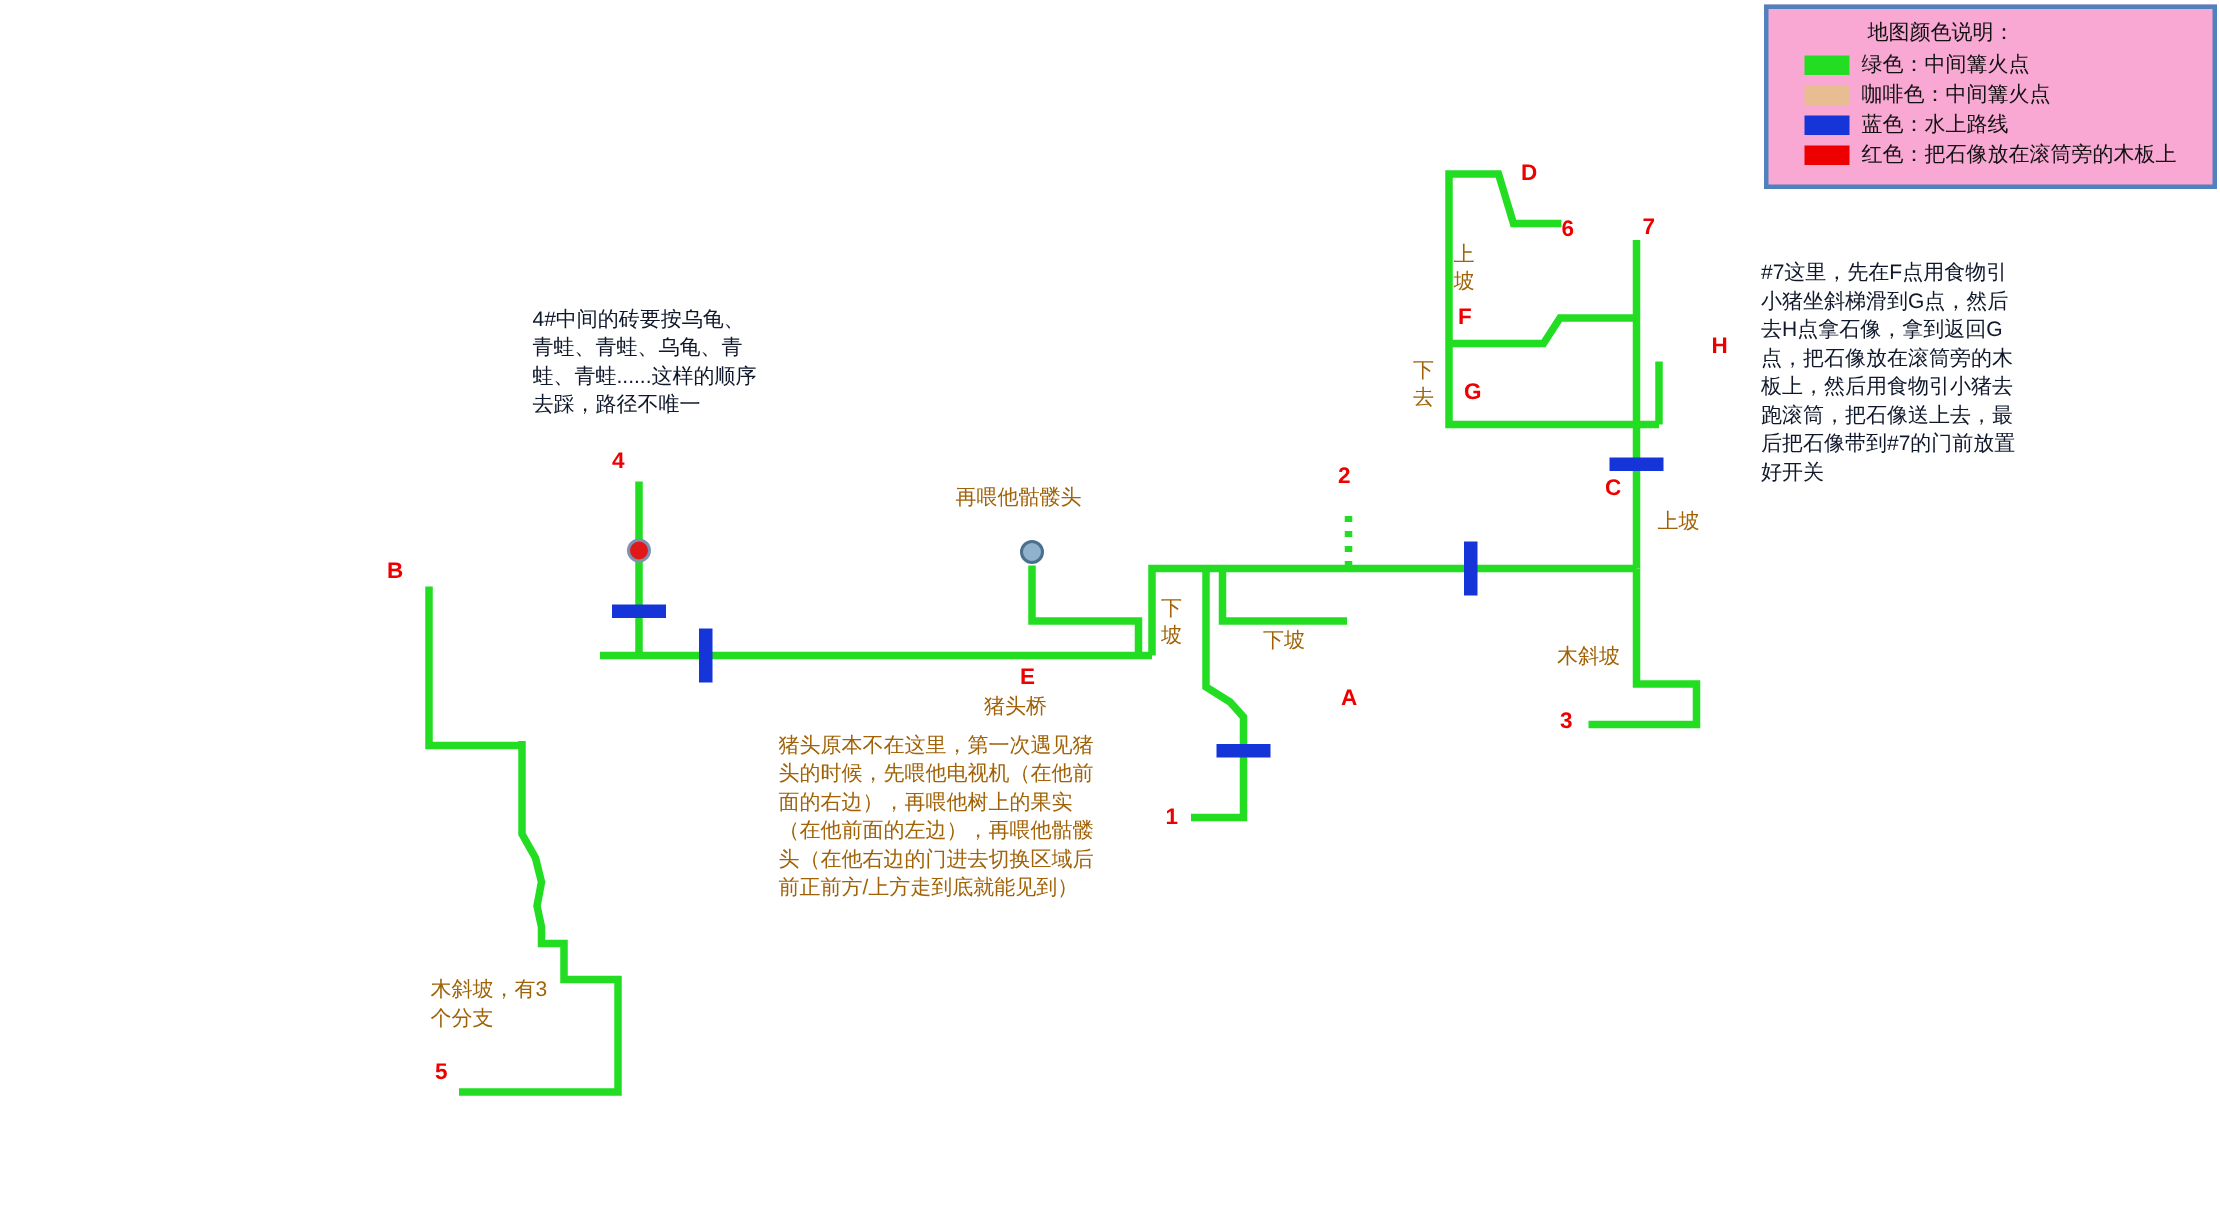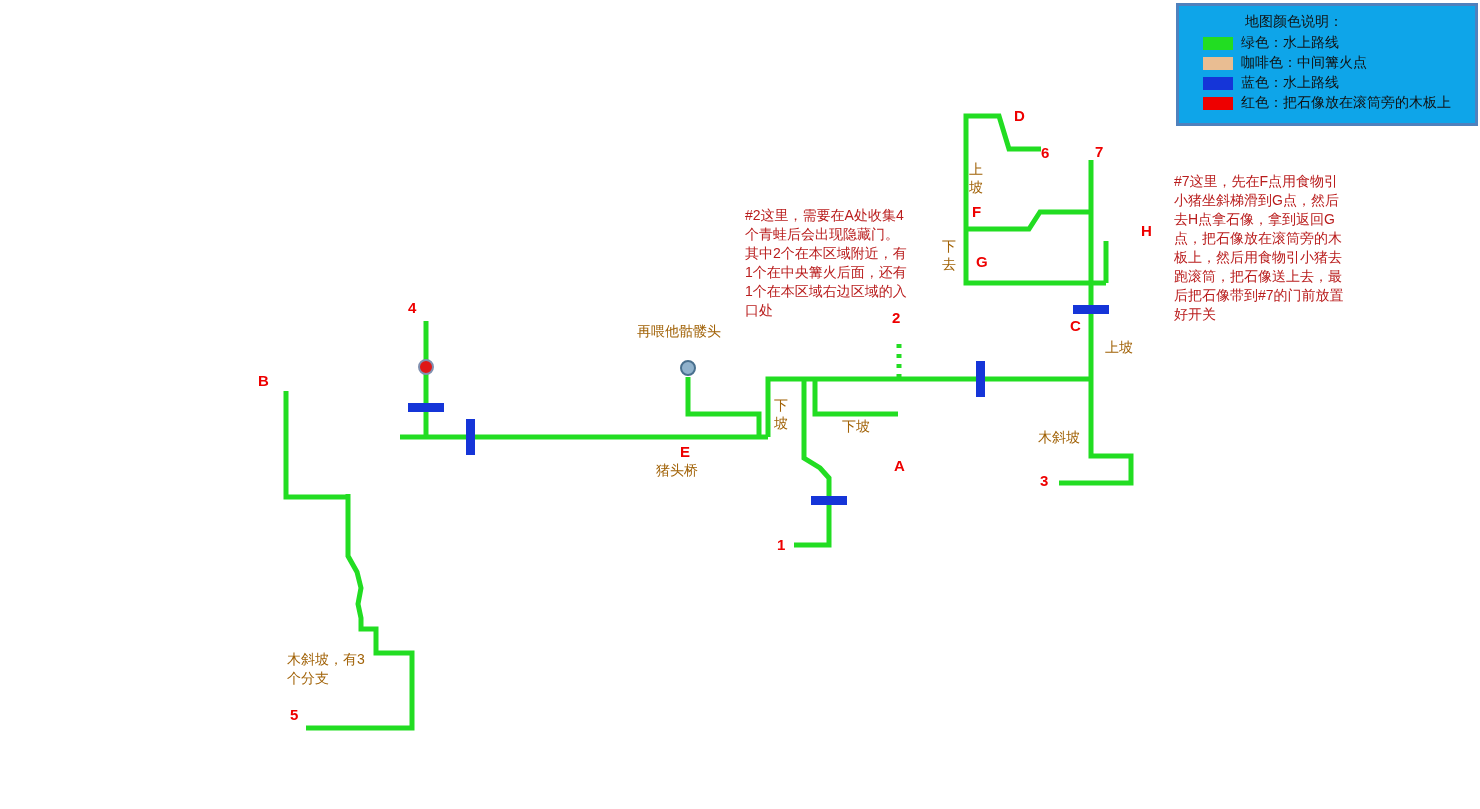--- a/index.html
+++ b/index.html
@@ -1,25 +1,25 @@
 <!DOCTYPE html>
 <html><head>
 <meta charset="utf-8">
 <style>
   * { margin:0; padding:0; box-sizing:border-box; }
   html,body { background:#ffffff; }
   body { font-family:"Liberation Sans","DejaVu Sans",sans-serif; }
   .canvas { position:relative; width:1480px; height:809px; background:#ffffff; overflow:hidden; }
   .abs { position:absolute; }
   svg.mapsvg { position:absolute; left:0; top:0; }
-  .note { color:#b91c1c; font-size:14px; line-height:19px; }
+  .note { color:#0f172a; font-size:14px; line-height:19px; }
   .blk  { color:#a16207; font-size:14px; line-height:19px; }
   .pt   { color:#ee0000; font-size:15px; font-weight:bold; line-height:16px; }
   .stack { width:17px; line-height:18px; word-break:break-all; }
-  .legend { border:3px solid #4f81bd; background:#0ea5e9; padding:7px 8px 9px 8px; }
+  .legend { border:3px solid #4f81bd; background:#f9a8d4; padding:7px 8px 9px 8px; }
   .legend-title { font-size:14px; color:#111; margin-left:58px; margin-bottom:3px; }
   .legend-row { display:flex; align-items:center; gap:8px; margin:2px 0 2px 16px; }
   .sw { display:inline-block; width:30px; height:13px; flex:0 0 auto; }
   .legend-label { font-size:14px; color:#111; white-space:nowrap; }
 </style>
 </head>
 <body>
 
 <div class="canvas">
 
@@ -48,48 +48,49 @@
       <rect x="1073" y="305" width="36" height="9"></rect>
     </g>
     <circle cx="426" cy="367" r="7" fill="#e01818" stroke="#8090b0" stroke-width="2"></circle>
     <circle cx="688" cy="368" r="7" fill="#90b2cc" stroke="#49708e" stroke-width="2"></circle>
   </svg>
 
   <div class="abs legend" style="left:1176px;top:3px;width:302px">
     <div class="legend-title">地图颜色说明：</div>
     <div class="legend-row">
       <span class="sw" style="background:#22dd22"></span>
-      <span class="legend-label">绿色：水上路线</span>
+      <span class="legend-label">绿色：中间篝火点</span>
     </div>
     <div class="legend-row">
       <span class="sw" style="background:#e9bd92"></span>
       <span class="legend-label">咖啡色：中间篝火点</span>
     </div>
     <div class="legend-row">
       <span class="sw" style="background:#1535d8"></span>
       <span class="legend-label">蓝色：水上路线</span>
     </div>
     <div class="legend-row">
       <span class="sw" style="background:#ee0000"></span>
       <span class="legend-label">红色：把石像放在滚筒旁的木板上</span>
     </div>
   </div>
 
-  <div class="abs note" style="left:745px;top:206px;width:162px">#2这里，需要在A处收集4个青蛙后会出现隐藏门。其中2个在本区域附近，有1个在中央篝火后面，还有1个在本区域右边区域的入口处</div>
+  <div class="abs note" style="left:355px;top:203px;width:152px">4#中间的砖要按乌龟、青蛙、青蛙、乌龟、青蛙、青蛙......这样的顺序去踩，路径不唯一</div>
   <div class="abs note" style="left:1174px;top:172px;width:176px">#7这里，先在F点用食物引小猪坐斜梯滑到G点，然后去H点拿石像，拿到返回G点，把石像放在滚筒旁的木板上，然后用食物引小猪去跑滚筒，把石像送上去，最后把石像带到#7的门前放置好开关</div>
 
   <div class="abs blk" style="left:637px;top:322px">再喂他骷髅头</div>
   <div class="abs blk" style="left:656px;top:461px">猪头桥</div>
   <div class="abs blk stack" style="left:969px;top:160px">上坡</div>
   <div class="abs blk" style="left:1105px;top:338px">上坡</div>
   <div class="abs blk stack" style="left:942px;top:237px">下去</div>
   <div class="abs blk stack" style="left:774px;top:396px">下坡</div>
   <div class="abs blk" style="left:842px;top:417px">下坡</div>
   <div class="abs blk" style="left:1038px;top:428px">木斜坡</div>
   <div class="abs blk" style="left:287px;top:650px;width:80px">木斜坡，有3个分支</div>
+  <div class="abs blk" style="left:519px;top:487px;width:212px">猪头原本不在这里，第一次遇见猪头的时候，先喂他电视机（在他前面的右边），再喂他树上的果实（在他前面的左边），再喂他骷髅头（在他右边的门进去切换区域后前正前方/上方走到底就能见到）</div>
 
   <div class="abs pt" style="left:258px;top:373px">B</div>
   <div class="abs pt" style="left:408px;top:300px">4</div>
   <div class="abs pt" style="left:680px;top:444px">E</div>
   <div class="abs pt" style="left:892px;top:310px">2</div>
   <div class="abs pt" style="left:894px;top:458px">A</div>
   <div class="abs pt" style="left:777px;top:537px">1</div>
   <div class="abs pt" style="left:1040px;top:473px">3</div>
   <div class="abs pt" style="left:290px;top:707px">5</div>
   <div class="abs pt" style="left:1070px;top:318px">C</div>

